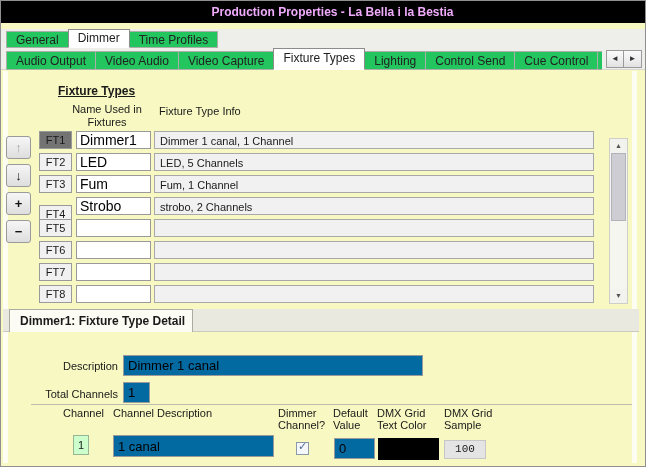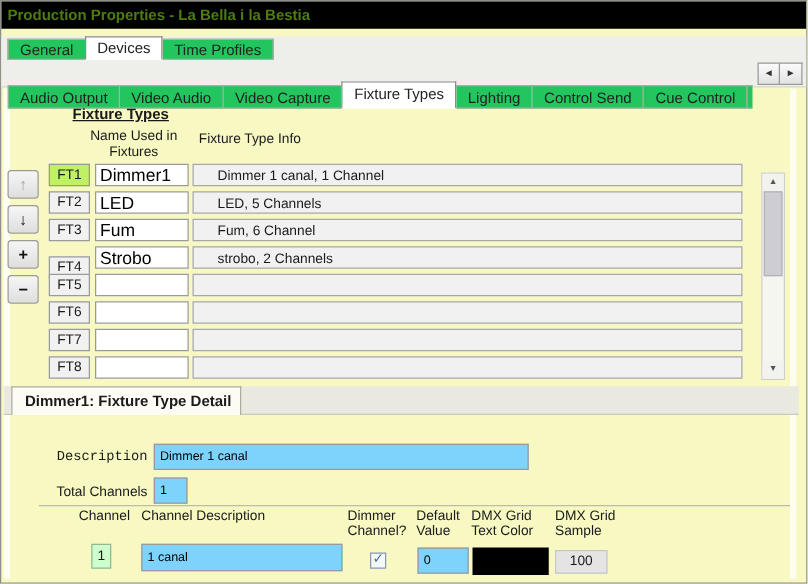--- a/index.html
+++ b/index.html
@@ -2,33 +2,33 @@
 <html><head>
 <meta charset="utf-8">
 <style>
   * { margin:0; padding:0; box-sizing:border-box; }
   body { font-family:"Liberation Sans", sans-serif; background:#d8d8d8; }
   .window{ position:relative; width:646px; height:467px; background:#f8f8c2;
            border:1px solid #8f8f8f; overflow:hidden; font-size:11px; color:#1a1a1a; }
 
   
   .titlebar{ position:absolute; left:0; top:0; width:100%; height:22px; background:#000;
-             color:#4d7c0f; font-weight:bold; font-size:12px; line-height:22px; padding-left:5px; }
+             color:#f0abfc; font-weight:bold; font-size:12px; line-height:22px; padding-left:19px;text-align:center; }
 
   
   .edge{ position:absolute; background:#fdfdf2; width:5px; }
   .edge.left{ left:2px; top:70px; height:392px; }
   .edge.right{ left:631px; top:70px; height:392px; }
 
   
   .tabzone{ position:absolute; left:0; top:28px; width:646px; height:41px; background:#eeeeeb;
             border-bottom:1px solid #d9d9d2; }
   .tabrow{ position:absolute; left:5px; display:flex; align-items:flex-end; }
   .tabrow.r1{ top:0; height:19px; }
-  .tabrow.r2{ top:36px; height:22px; width:596px; overflow:hidden; }
+  .tabrow.r2{ top:19px; height:22px; width:596px; overflow:hidden; }
   .tab{ height:17px; line-height:16px; padding:0 9px; font-size:12px; background:#22c55e;
         border:1px solid #aeaea8; border-left:none; color:#222; white-space:nowrap; }
   .tabrow .tab:first-child{ border-left:1px solid #aeaea8; }
   .tab.active{ background:#fff; height:19px; border:1px solid #8c8c8c; border-bottom:1px solid #fff;
                position:relative; z-index:2; margin-left:-1px; }
   .tabrow.r2 .tab{ height:19px; line-height:18px; }
   .tabrow.r2 .tab.active{ height:22px; }
   .tabscroll{ position:absolute; right:5px; top:21px; display:flex; }
   .tabscroll .sbtn{ width:18px; height:18px; background:linear-gradient(#fbfbfb,#e2e2e2);
                     border:1px solid #9a9a9a; font-size:8px; line-height:16px; text-align:center;
@@ -42,79 +42,79 @@
   .colhead-info{ position:absolute; left:158px; top:104px;text-align:right; }
 
   .sidebtn{ position:absolute; left:5px; width:25px; height:23px; border:1px solid #9a9a9a;
             border-radius:3px; background:linear-gradient(#f6f6f6,#dedede); text-align:center;
             font-size:13px; font-weight:bold; line-height:21px; color:#111; }
   .sidebtn.disabled{ color:#a6a6a6; }
 
   .ft-row{ position:absolute; height:18px; }
   .ft-id{ position:absolute; left:38px; width:33px; height:18px; border:1px solid #9a9a9a;
           background:#f1f1f1; text-align:center; line-height:16px; }
-  .ft-id.selected{ background:#bef264; }
+  .ft-id.selected{ background:#737373; }
   .ft-name{ position:absolute; left:75px; width:75px; height:18px; border:1px solid #9a9a9a;
             background:#fff; padding:0 3px; font-size:14px; font-family:"Liberation Sans",sans-serif; }
   .ft-info{ position:absolute; left:153px; width:440px; height:18px; border:1px solid #a8a8a8;
-            background:#f1f1f1; padding:1px 19px 0; line-height:16px; white-space:nowrap; overflow:hidden; }
+            background:#f1f1f1; padding:1px 5px 0; line-height:16px; white-space:nowrap; overflow:hidden; }
 
   
   .vscroll{ position:absolute; left:608px; top:137px; width:19px; height:166px;
             background:#f6f6f1; border:1px solid #cfcfc8; }
   .vs-arrow{ position:absolute; left:0; width:17px; height:14px; text-align:center; font-size:7px;
              color:#555; line-height:14px; background:#f2f2ee; }
   .vs-arrow.up{ top:0; } .vs-arrow.down{ bottom:0; }
   .vs-thumb{ position:absolute; left:1px; top:14px; width:15px; height:68px; background:#cdcdd3;
              border:1px solid #b2b2ba; }
 
   
   .detail-strip{ position:absolute; left:2px; top:308px; width:636px; height:23px; background:#e9e9e0;
                  border-bottom:1px solid #c9c9be; }
   .detail-tab{ position:absolute; left:8px; top:308px; width:184px; height:23px; background:#fcfcf4;
                border:1px solid #abab9f; border-bottom:none; font-size:12px; font-weight:bold;
                line-height:22px; padding-left:10px; z-index:2; }
 
   .lbl{ position:absolute; text-align:right; font-size:11px; }
-  .field{ position:absolute; border:1px solid #9a9a9a; background:#7dd3fc; font-size:10px;
+  .field{ position:absolute; border:1px solid #9a9a9a; background:#0369a1; font-size:13px;
           font-family:"Liberation Sans",sans-serif; padding:0 4px; }
 
   .divider{ position:absolute; left:30px; top:403px; width:601px; height:1px; background:#bcbcae; }
 
   .chead{ position:absolute; top:406px; line-height:12px; }
   .c-channel{ left:62px; } .c-desc{ left:112px; }
   .c-dimmer{ left:277px; width:52px; } .c-default{ left:332px; width:44px; }
   .c-textcolor{ left:376px; width:60px; } .c-sample{ left:443px; width:52px; }
 
   .ch-id{ position:absolute; left:72px; top:434px; width:16px; height:20px; background:#ccffcc;
           border:1px solid #95b595; text-align:center; line-height:18px; }
   .ch-desc{ left:112px; top:434px; width:161px; height:22px; }
   .checkbox{ position:absolute; left:295px; top:441px; width:13px; height:13px; background:#f4f8fb;
              border:1px solid #8a98a8; }
   .checkbox .mark{ position:absolute; left:1px; top:-3px; font-size:11px; color:#4a6d94; display:none; }
   .checkbox.checked .mark{ display:block; }
   .ch-default{ left:333px; top:437px; width:41px; height:21px; }
   .swatch{ position:absolute; left:377px; top:437px; width:61px; height:22px; background:#000; }
   .sample{ position:absolute; left:443px; top:439px; width:42px; height:19px; background:#e4e4e4;
-           border:1px solid #c6c6c6; text-align:center; line-height:17px; }
+           border:1px solid #c6c6c6; text-align:center; line-height:17px;font-family:Liberation Mono, monospace; }
 </style>
 </head>
 <body>
 
 <div class="window">
 
   <div class="titlebar">Production Properties - La Bella i la Bestia</div>
 
   <div class="edge left"></div>
   <div class="edge right"></div>
 
   <div class="tabzone">
     <div class="tabrow r1">
         <div class="tab">General</div>
-        <div class="tab active">Devices</div>
+        <div class="tab active">Dimmer</div>
         <div class="tab">Time Profiles</div>
       </div>
     <div class="tabrow r2">
         <div class="tab">Audio Output</div>
         <div class="tab">Video Audio</div>
         <div class="tab">Video Capture</div>
         <div class="tab active">Fixture Types</div>
         <div class="tab">Lighting</div>
         <div class="tab">Control Send</div>
         <div class="tab">Cue Control</div>
@@ -143,21 +143,21 @@
         <div class="ft-info" style="top: 130px;">Dimmer 1 canal, 1 Channel</div>
       </div>
       <div class="ft-row">
         <div class="ft-id" style="top: 152px;">FT2</div>
         <input class="ft-name" value="LED" style="top: 152px;">
         <div class="ft-info" style="top: 152px;">LED, 5 Channels</div>
       </div>
       <div class="ft-row">
         <div class="ft-id" style="top: 174px; text-align: center;">FT3</div>
         <input class="ft-name" value="Fum" style="top: 174px;">
-        <div class="ft-info" style="top: 174px;">Fum, 6 Channel</div>
+        <div class="ft-info" style="top: 174px;">Fum, 1 Channel</div>
       </div>
       <div class="ft-row">
         <div class="ft-id" style="top: 204px;">FT4</div>
         <input class="ft-name" value="Strobo" style="top: 196px;">
         <div class="ft-info" style="top: 196px;">strobo, 2 Channels</div>
       </div>
       <div class="ft-row">
         <div class="ft-id" style="top: 218px;">FT5</div>
         <input class="ft-name" style="top: 218px;">
         <div class="ft-info" style="top: 218px;"></div>
@@ -181,21 +181,21 @@
 
   <div class="vscroll">
     <div class="vs-arrow up">▲</div>
     <div class="vs-thumb"></div>
     <div class="vs-arrow down">▼</div>
   </div>
 
   <div class="detail-strip"></div>
   <div class="detail-tab">Dimmer1: Fixture Type Detail</div>
 
-  <div class="lbl" style="left:20px; top:359px; width:97px;font-family:Liberation Mono, monospace;">Description</div>
+  <div class="lbl" style="left:20px; top:359px; width:97px;">Description</div>
   <input class="field" style="left: 122px; top: 354px; width: 300px; height: 21px;" value="Dimmer 1 canal">
 
   <div class="lbl" style="left:20px; top:387px; width:97px;">Total Channels</div>
   <input class="field" style="left: 122px; top: 381px; width: 27px; height: 21px;" value="1">
 
   <div class="divider"></div>
 
   <div class="chead c-channel">Channel</div>
   <div class="chead c-desc">Channel Description</div>
   <div class="chead c-dimmer">Dimmer Channel?</div>

